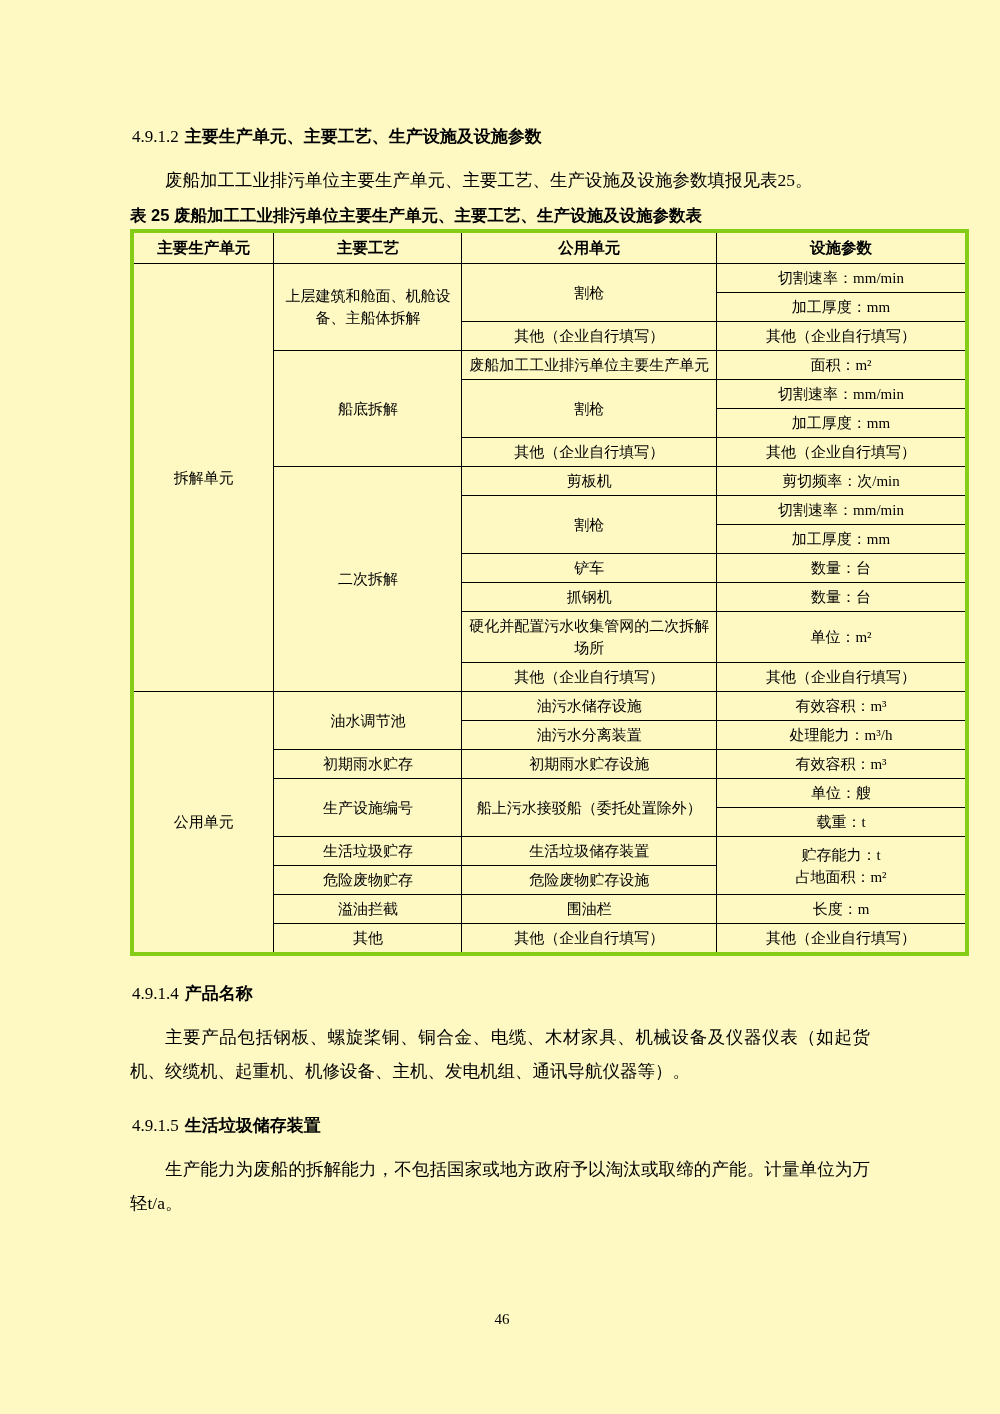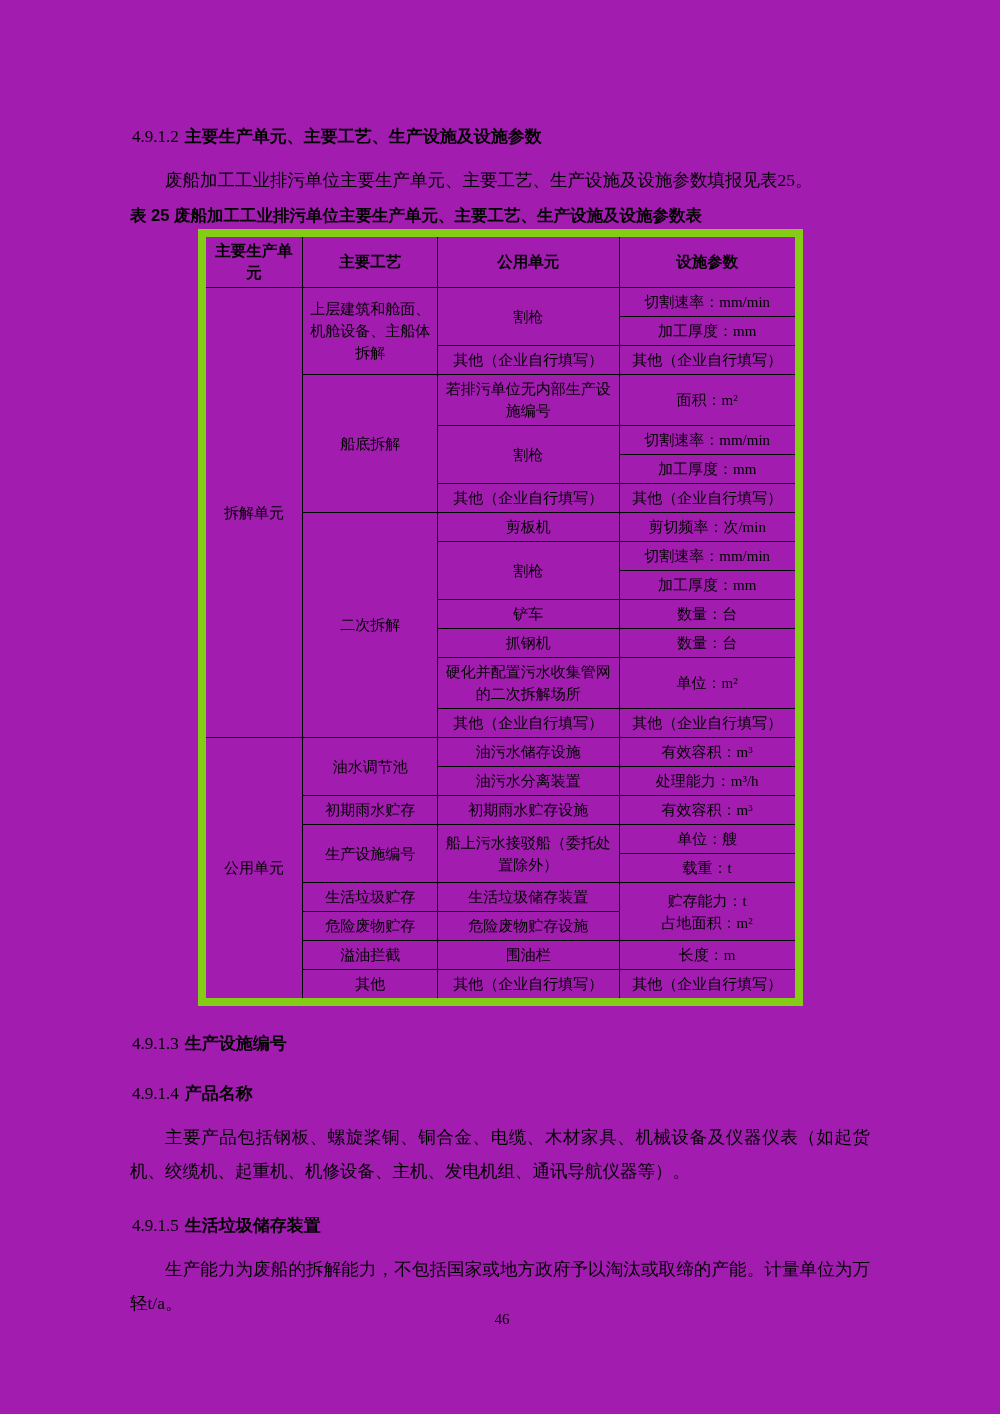--- a/index.html
+++ b/index.html
@@ -1,17 +1,17 @@
 <!DOCTYPE html>
 <html><head>
 <meta charset="utf-8">
 <style>
   html,body { margin:0; padding:0; background:#e8e8e8; }
   .page {
-    width:1000px; height:1414px; margin:0 auto; background:#a21caf;
+    width:1000px; height:1414px; margin:0 auto; background:#fef9c3;
     box-sizing:border-box; padding:125px 130px 0 130px;
     font-family:"Liberation Serif","DejaVu Serif",serif;
     color:#000; position:relative; overflow:hidden;
   }
   .sec-heading {
     font-family:"Liberation Sans","DejaVu Sans",sans-serif;
     font-weight:700; font-size:17px; line-height:24px;
     margin:26px 0 0 2px;
   }
   .sec-heading .sec-num {
@@ -23,22 +23,22 @@
     font-size:17.5px; line-height:34px; margin:14px 0 0 0;
     text-indent:2em; text-align:justify;
   }
   .table-caption {
     font-family:"Liberation Sans","DejaVu Sans",sans-serif;
     font-weight:700; font-size:16.5px; line-height:24px;
     text-align:left; margin:6px 0 2px 0;
   }
   table.facility {
     border-collapse:collapse; table-layout:fixed;
-    width:605px; margin:0 auto;
-    font-size:15px; border:8px solid #84cc16;
+    width:839px; margin:0 auto;
+    font-size:15px; border:4px solid #84cc16;
   }
   table.facility th, table.facility td {
     border:1px solid #000; text-align:center; vertical-align:middle;
     padding:3px 6px; line-height:22px; height:22px;
     white-space:pre-line; word-break:break-all; overflow:hidden;
   }
   table.facility th {
     font-family:"Liberation Sans","DejaVu Sans",sans-serif;
     font-weight:700; font-size:15.5px; height:24px;
   }
@@ -82,21 +82,21 @@
         </tr>
         <tr>
           <td>加工厚度：mm</td>
         </tr>
         <tr>
           <td>其他（企业自行填写）</td>
           <td>其他（企业自行填写）</td>
         </tr>
         <tr>
           <td rowspan="4">船底拆解</td>
-          <td>若排污单位无内部生产设施编号</td>
+          <td>废船加工工业排污单位主要生产单元</td>
           <td>面积：m²</td>
         </tr>
         <tr>
           <td rowspan="2">割枪</td>
           <td>切割速率：mm/min</td>
         </tr>
         <tr>
           <td>加工厚度：mm</td>
         </tr>
         <tr>
@@ -170,21 +170,20 @@
           <td>长度：m</td>
         </tr>
         <tr>
           <td>其他</td>
           <td>其他（企业自行填写）</td>
           <td>其他（企业自行填写）</td>
         </tr>
       </tbody>
   </table>
 
-  <h2 class="sec-heading"><span class="sec-num">4.9.1.3</span><span>生产设施编号</span></h2>
 
 
   <h2 class="sec-heading"><span class="sec-num">4.9.1.4</span><span>产品名称</span></h2>
 
   <p class="body-para">主要产品包括钢板、螺旋桨铜、铜合金、电缆、木材家具、机械设备及仪器仪表（如起货机、绞缆机、起重机、机修设备、主机、发电机组、通讯导航仪器等）。</p>
 
   <h2 class="sec-heading"><span class="sec-num">4.9.1.5</span><span>生活垃圾储存装置</span></h2>
 
   <p class="body-para">生产能力为废船的拆解能力，不包括国家或地方政府予以淘汰或取缔的产能。计量单位为万轻t/a。</p>
 

